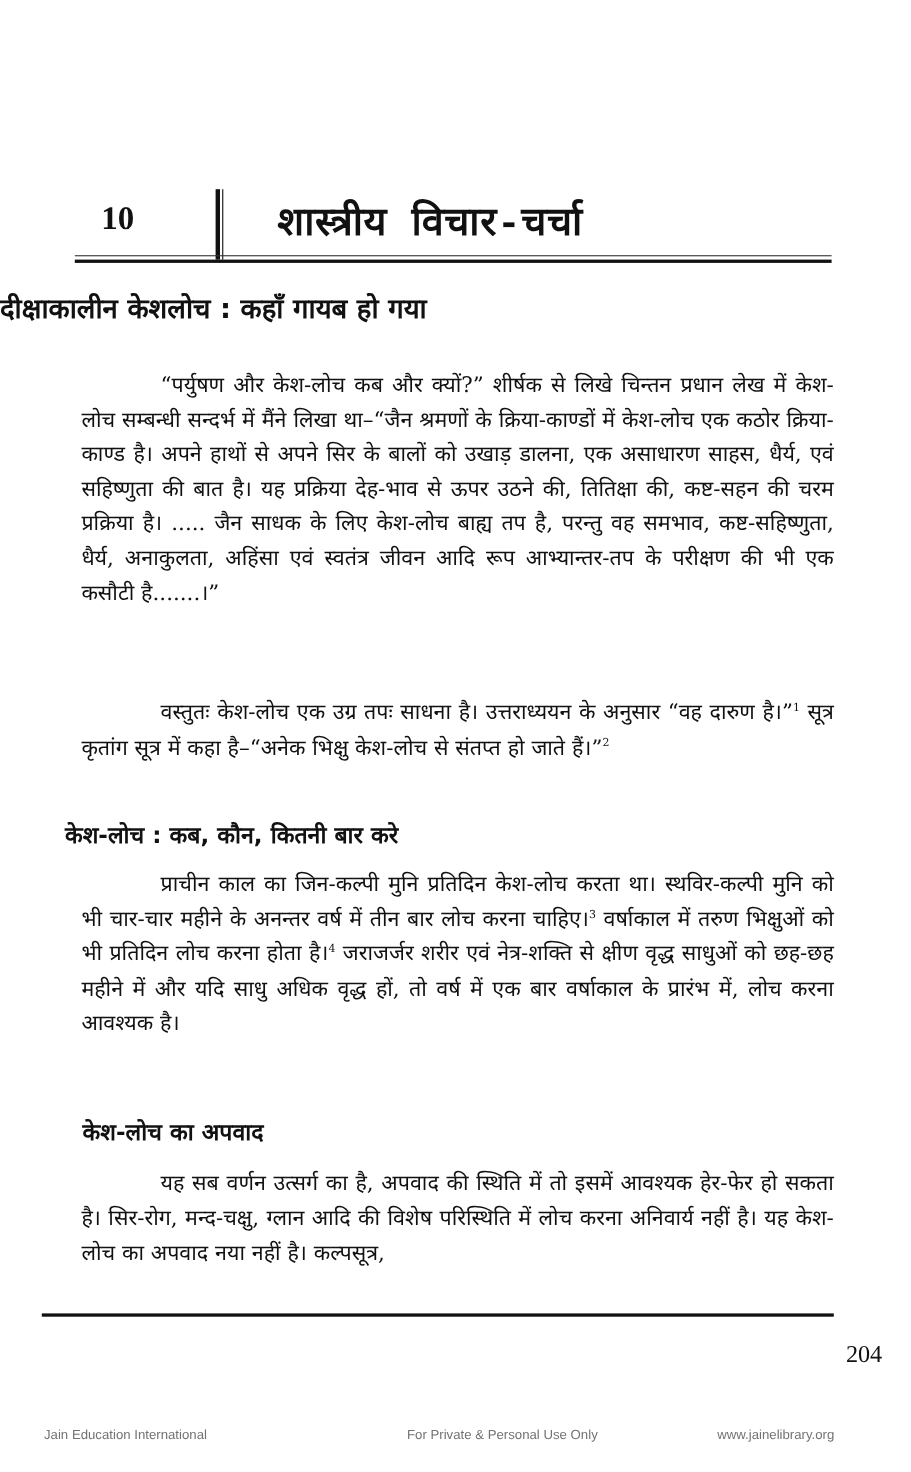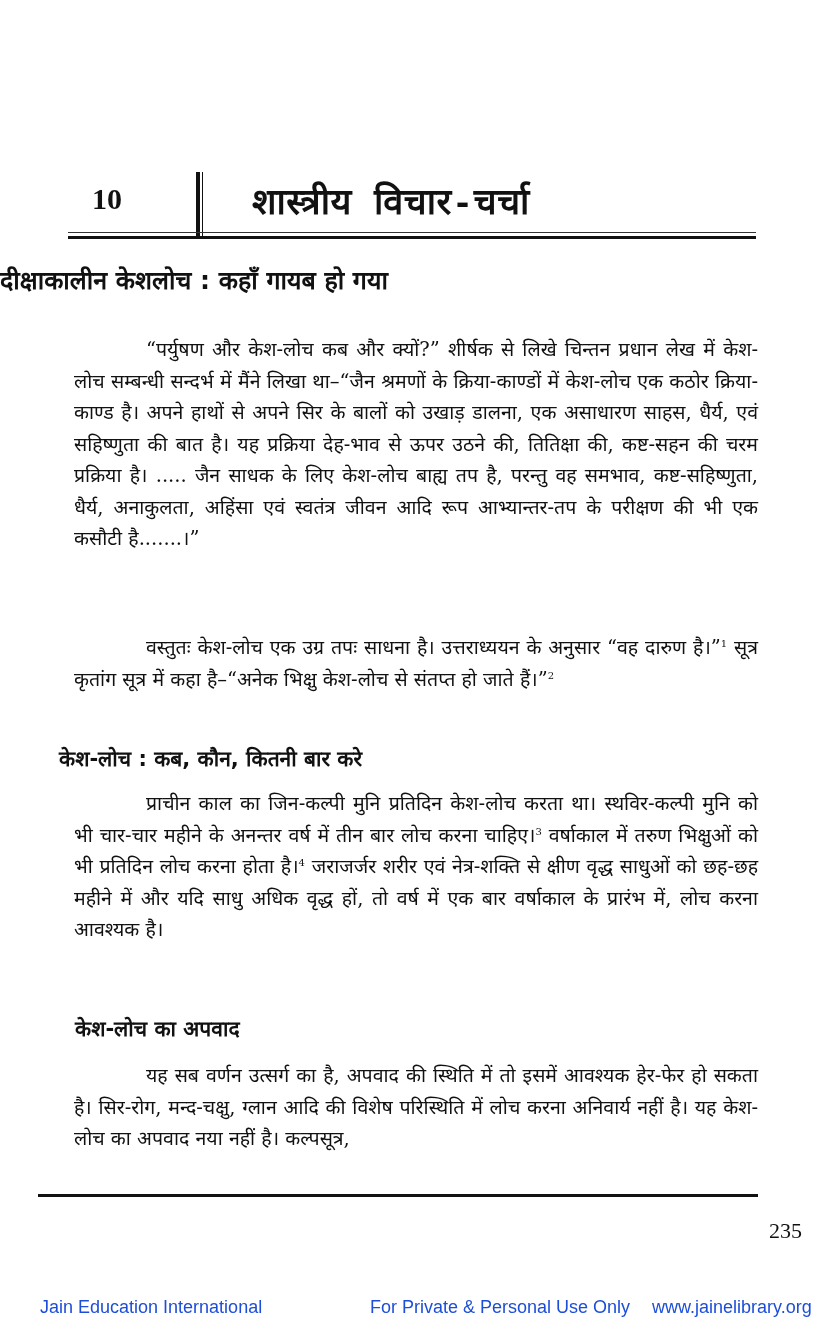--- a/index.html
+++ b/index.html
@@ -18,21 +18,21 @@
                    font-family:"DejaVu Sans", sans-serif; font-weight:bold; font-size:25px; }
   .para { position:absolute; left:74px; width:684px; font-size:19.5px; line-height:31.5px;
           text-align:justify; text-align-last:left; text-indent:72px; }
   .subhead { position:absolute; left:59px; font-family:"DejaVu Sans", sans-serif;
              font-weight:bold; font-size:21px; }
   sup { font-size:10px; line-height:0; }
   .rule-bottom { position:absolute; left:38px; top:1194px; width:720px; height:3px; background:#111; }
   .page-num { position:absolute; right:26px; top:1218px; font-family:"Liberation Serif", serif;
               font-size:22px; }
   .footer { position:absolute; top:1297px; font-family:"Liberation Sans", sans-serif;
-            font-size:18px; color:#1d4ed8; }
+            font-size:12px; color:#737373; }
 </style>
 </head>
 <body>
 
 <div class="chapter-head">
   <div class="chapter-num">10</div>
   <div class="chapter-bar"></div>
   <div class="chapter-bar2"></div>
   <div class="chapter-title">शास्त्रीय विचार-चर्चा</div>
 </div>
@@ -47,17 +47,17 @@
 
 <div class="subhead" style="top:744px;">केश-लोच : कब, कौन, कितनी बार करे</div>
 
 <div class="para" style="top:788px;"><span>प्राचीन काल का जिन-कल्पी मुनि प्रतिदिन केश-लोच करता था। स्थविर-कल्पी मुनि को भी चार-चार महीने के अनन्तर वर्ष में तीन बार लोच करना चाहिए।</span><sup>3</sup><span> वर्षाकाल में तरुण भिक्षुओं को भी प्रतिदिन लोच करना होता है।</span><sup>4</sup><span> जराजर्जर शरीर एवं नेत्र-शक्ति से क्षीण वृद्ध साधुओं को छह-छह महीने में और यदि साधु अधिक वृद्ध हों, तो वर्ष में एक बार वर्षाकाल के प्रारंभ में, लोच करना आवश्यक है।</span></div>
 
 <div class="subhead" style="top:1014px;margin-left:16px;">केश-लोच का अपवाद</div>
 
 <div class="para" style="top:1060px;">यह सब वर्णन उत्सर्ग का है, अपवाद की स्थिति में तो इसमें आवश्यक हेर-फेर हो सकता है। सिर-रोग, मन्द-चक्षु, ग्लान आदि की विशेष परिस्थिति में लोच करना अनिवार्य नहीं है। यह केश-लोच का अपवाद नया नहीं है। कल्पसूत्र,</div>
 
 <div class="rule-bottom"></div>
-<div class="page-num">235</div>
+<div class="page-num">204</div>
 
 <div class="footer" style="left:40px;">Jain Education International</div>
 <div class="footer" style="left:326px;margin-left:44px;">For Private &amp; Personal Use Only</div>
 <div class="footer" style="left:652px;">www.jainelibrary.org</div>
 
 </body></html>

